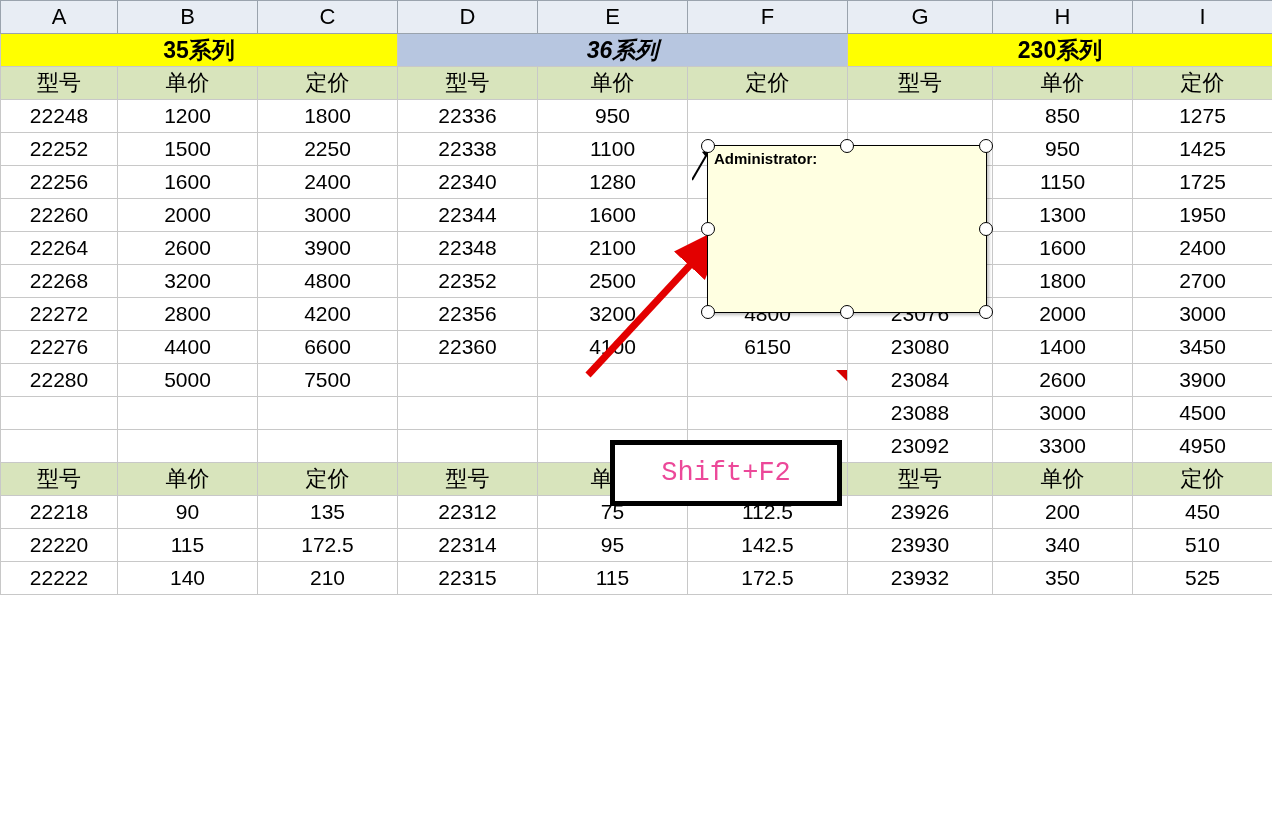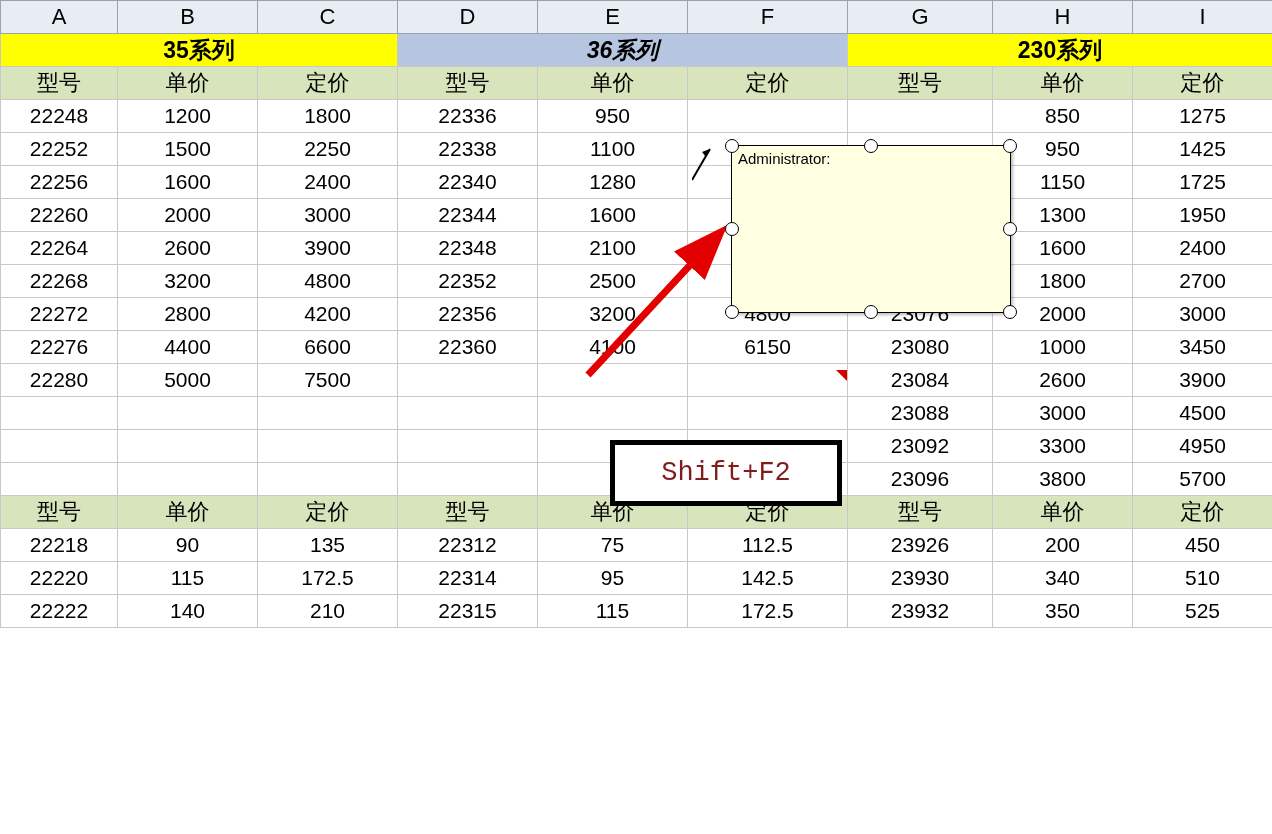--- a/index.html
+++ b/index.html
@@ -55,24 +55,23 @@
   }
   .comment-box {
     position: absolute;
     background: #ffffe1;
     border: 1px solid #000;
     width: 280px;
     height: 168px;
     box-shadow: 2px 2px 3px rgba(0,0,0,0.25);
     font-family: Tahoma, sans-serif;
     font-size: 15px;
-    font-weight: normal;
+    font-weight: bold;
     padding: 4px 6px;
     z-index: 10;
-    margin-left: 24px;
   }
   .handle {
     position: absolute;
     width: 14px;
     height: 14px;
     background: #fff;
     border: 1px solid #000;
     border-radius: 50%;
     margin-left: -7px;
     margin-top: -7px;
@@ -85,21 +84,21 @@
     z-index: 5;
   }
   .arrow {
     position: absolute;
     z-index: 8;
     pointer-events: none;
   }
   .shift-box {
     position: absolute;
     border: 5px solid #000;
-    color: #7f1d1d;
+    color: #ec4899;
     font-family: "Courier New", monospace;
     font-size: 27px;
     font-weight: normal;
     text-align: center;
     background: #fff;
     display: flex;
     align-items: center;
     justify-content: center;
     z-index: 7;
   }
@@ -234,21 +233,21 @@
           <td>3000</td>
         </tr>
         <tr>
           <td>22276</td>
           <td>4400</td>
           <td>6600</td>
           <td>22360</td>
           <td>4100</td>
           <td>6150</td>
           <td>23080</td>
-          <td>1000</td>
+          <td>1400</td>
           <td>3450</td>
         </tr>
         <tr>
           <td>22280</td>
           <td>5000</td>
           <td>7500</td>
           <td></td>
           <td></td>
           <td></td>
           <td>23084</td>
@@ -269,31 +268,20 @@
         <tr>
           <td></td>
           <td></td>
           <td></td>
           <td></td>
           <td></td>
           <td></td>
           <td>23092</td>
           <td>3300</td>
           <td>4950</td>
-        </tr>
-        <tr>
-          <td></td>
-          <td></td>
-          <td></td>
-          <td></td>
-          <td></td>
-          <td></td>
-          <td>23096</td>
-          <td>3800</td>
-          <td>5700</td>
         </tr>
       </tbody>
   <tbody>
   <tr>
     <td class="sub-green">型号</td>
     <td class="sub-green">单价</td>
     <td class="sub-green">定价</td>
     <td class="sub-green">型号</td>
     <td class="sub-green">单价</td>
     <td class="sub-green">定价</td>

